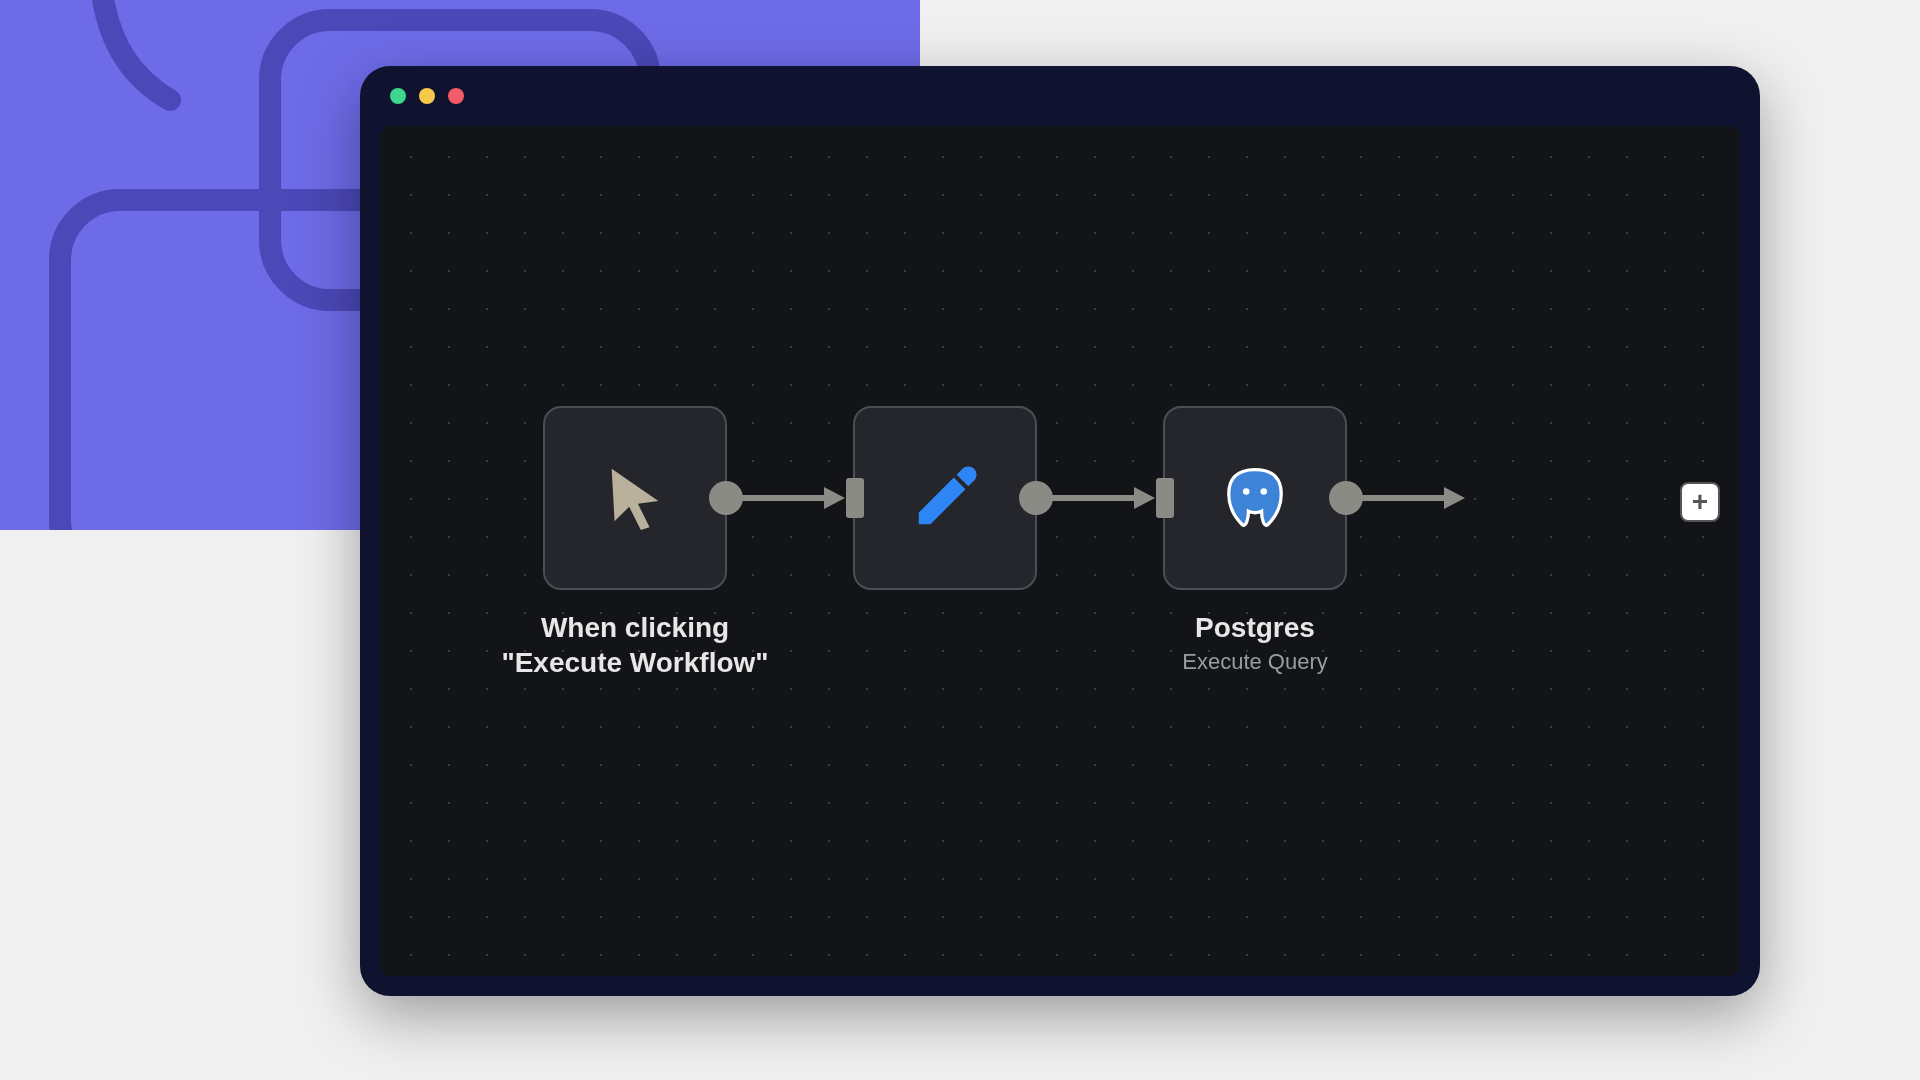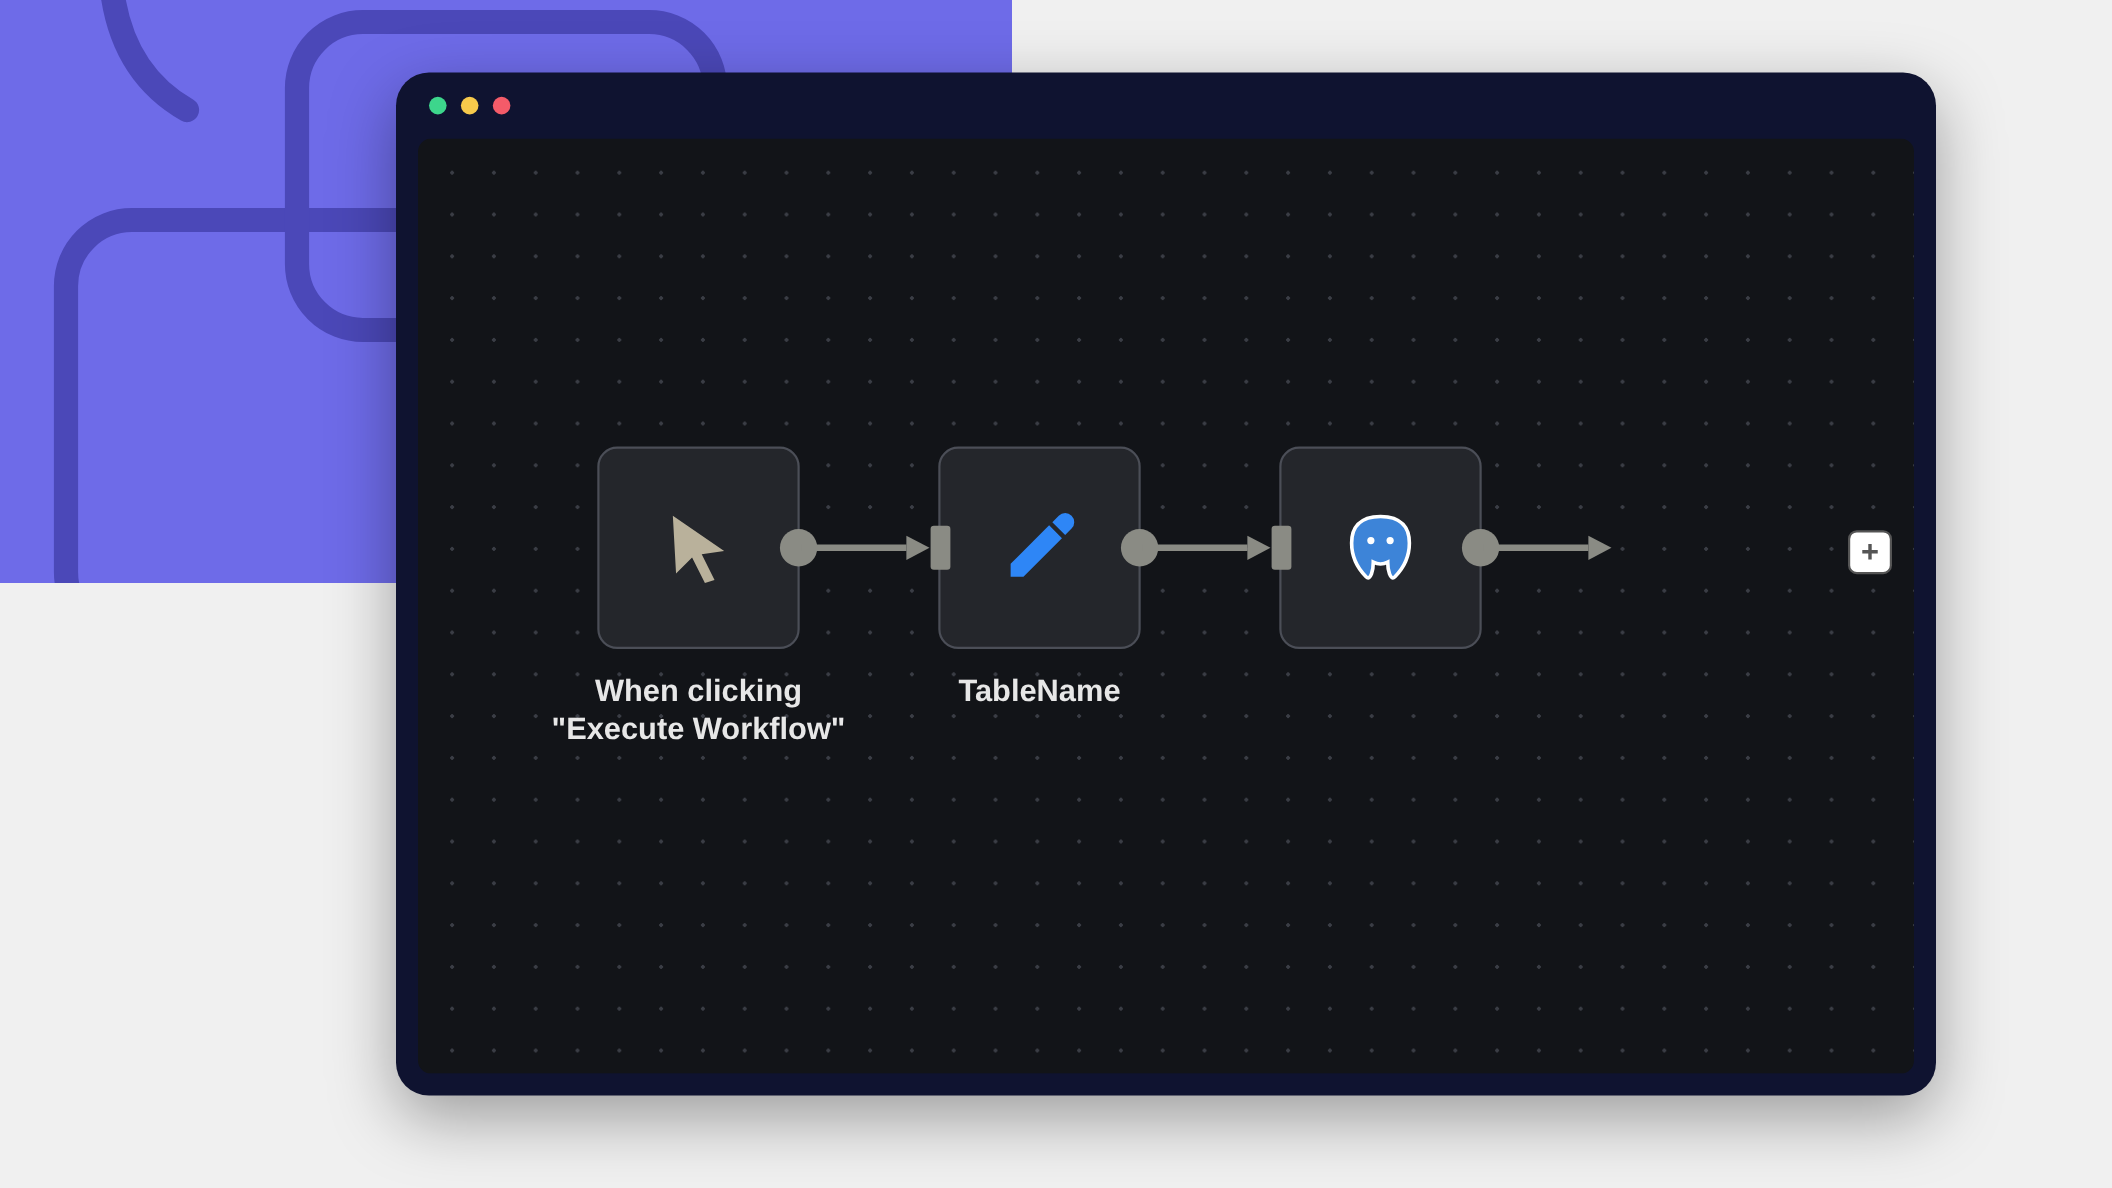--- a/index.html
+++ b/index.html
@@ -215,43 +215,43 @@
       </div>
 
       <div class="node-wrap">
         <div class="node-box">
           <div class="port-in"></div>
           <svg class="ico" viewBox="0 0 24 24">
             <path fill="#2E86F6" d="M3 21 L3 17 L15 5 L19 9 L7 21 Z M16 4 L18 2 A2 2 0 0 1 22 6 L20 8 Z"></path>
           </svg>
           <div class="port-out"></div>
         </div>
-        <div class="node-labels">
-          <div class="node-title">TableName</div>
-          <div class="node-sub"></div>
-        </div>
       </div>
 
       <div class="connector">
         <svg>
             <line x1="0" y1="15" x2="95" y2="15" stroke="#8A8B84" stroke-width="6"></line>
             <path d="M95 4 L116 15 L95 26 Z" fill="#8A8B84"></path>
           </svg>
       </div>
 
       <div class="node-wrap">
         <div class="node-box">
           <div class="port-in"></div>
           <svg class="ico" viewBox="0 0 64 64">
             <path fill="#3D84D8" stroke="#fff" stroke-width="3" d="M32 6 C14 6 8 16 8 28 C8 40 14 50 20 56 C24 60 26 50 26 44 C30 46 34 46 38 44 C38 50 40 60 44 56 C50 50 56 40 56 28 C56 16 50 6 32 6 Z"></path>
             <circle cx="24" cy="26" r="3" fill="#fff"></circle>
             <circle cx="40" cy="26" r="3" fill="#fff"></circle>
           </svg>
           <div class="port-out"></div>
         </div>
+        <div class="node-labels">
+          <div class="node-title">Postgres</div>
+          <div class="node-sub">Execute Query</div>
+        </div>
       </div>
 
       <div class="connector">
         <svg>
             <line x1="0" y1="15" x2="95" y2="15" stroke="#8A8B84" stroke-width="6"></line>
             <path d="M95 4 L116 15 L95 26 Z" fill="#8A8B84"></path>
           </svg>
       </div>
 
 

